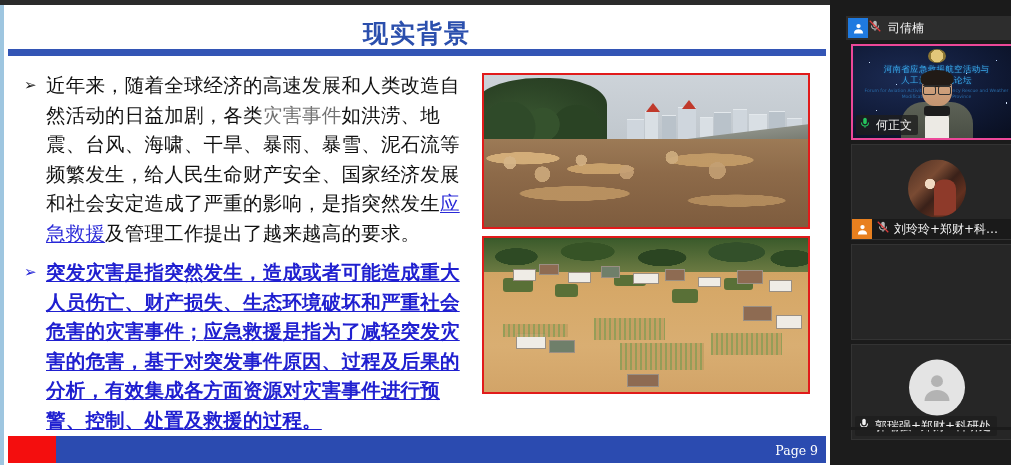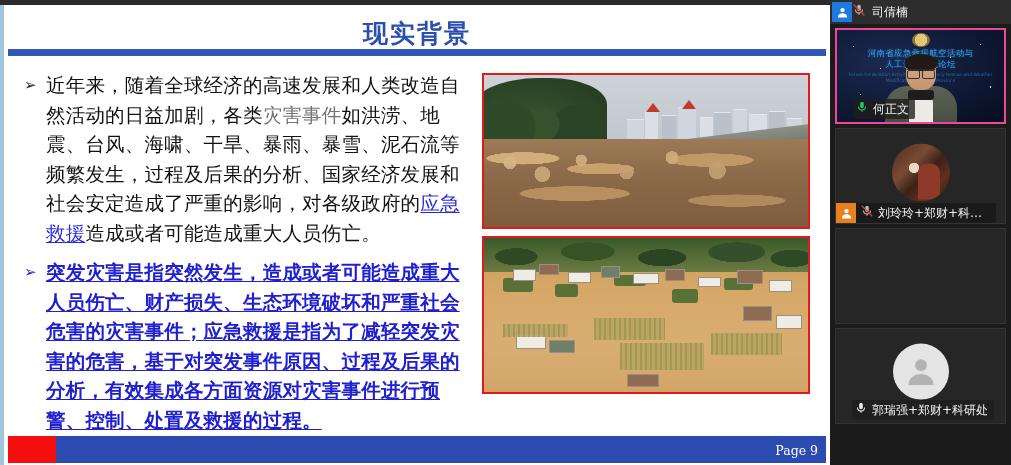--- a/index.html
+++ b/index.html
@@ -170,21 +170,21 @@
     position:absolute; right:12px; bottom:7px;
     color:#ffffff; font-size:12.5px;
     font-family:"DejaVu Serif", "Liberation Serif", serif;
   }
 
   
   #strip {
     position: relative;
     width: 181px; height: 430px;
     background: #1b1b1b;
-    padding: 0;
+    padding: 16px;
   }
   .self-bar {
     position: relative;
     height: 24px; width: 181px;
     background: #2d2d2d;
     display: flex; align-items: center;
     padding-left: 2px;
   }
   .av-badge {
     width: 20px; height: 20px; background: #1f7ae0;
@@ -203,21 +203,21 @@
     position: relative;
     margin: 4px 5px 0 5px;
     width: 171px; height: 96px;
     background: #262626;
     border: 1px solid #333;
     overflow: hidden;
   }
   .tile.speaking { border: 2px solid #ec4899; }
 
   .tile-label {
-    position:absolute; left:16px; bottom:3px;
+    position:absolute; left:3px; bottom:3px;
     display:flex; align-items:center; gap:4px;
     background: rgba(30,30,30,.78);
     padding: 1px 6px 1px 2px;
     border-radius: 2px;
     max-width: 160px;
   }
   .tile-label.with-badge { left:0; bottom:0; padding:0 6px 0 0; background: rgba(25,25,25,.85); }
   .mic { width:14px; height:14px; flex:0 0 auto; }
 
   
@@ -334,21 +334,21 @@
       <div class="slide-title">现实背景</div>
       <div class="title-rule"></div>
 
       <div class="body-area">
 
         <div class="text-col">
 
           <div class="bullet-row">
             <span class="bullet-mark dark">➢</span>
             <span class="bullet-text p1">
-              <span>近年来，随着全球经济的高速发展和人类改造自然活动的日益加剧，各类</span><span class="hl-blue">灾害事件</span><span>如洪涝、地震、台风、海啸、干旱、暴雨、暴雪、泥石流等频繁发生，过程及后果的分析、国家经济发展和社会安定造成了严重的影响，对各级政府的</span><span class="hl-blue-u">应急救援</span><span>造成或者可能造成重大人员伤亡。</span>
+              <span>近年来，随着全球经济的高速发展和人类改造自然活动的日益加剧，各类</span><span class="hl-blue">灾害事件</span><span>如洪涝、地震、台风、海啸、干旱、暴雨、暴雪、泥石流等频繁发生，给人民生命财产安全、国家经济发展和社会安定造成了严重的影响，是指突然发生</span><span class="hl-blue-u">应急救援</span><span>及管理工作提出了越来越高的要求。</span>
             </span>
           </div>
 
           <div class="bullet-row">
             <span class="bullet-mark blue">➢</span>
             <span class="bullet-text p2">
               <span class="strong">突发灾害</span><span>是指突然发生，造成或者可能造成重大人员伤亡、财产损失、生态环境破坏和严重社会危害的灾害事件；</span><span class="strong">应急救援</span><span>是指为了减轻突发灾害的危害，基于对突发事件原因、过程及后果的分析，有效集成各方面资源对灾害事件进行预警、控制、处置及救援的过程。</span>
             </span>
           </div>
 

